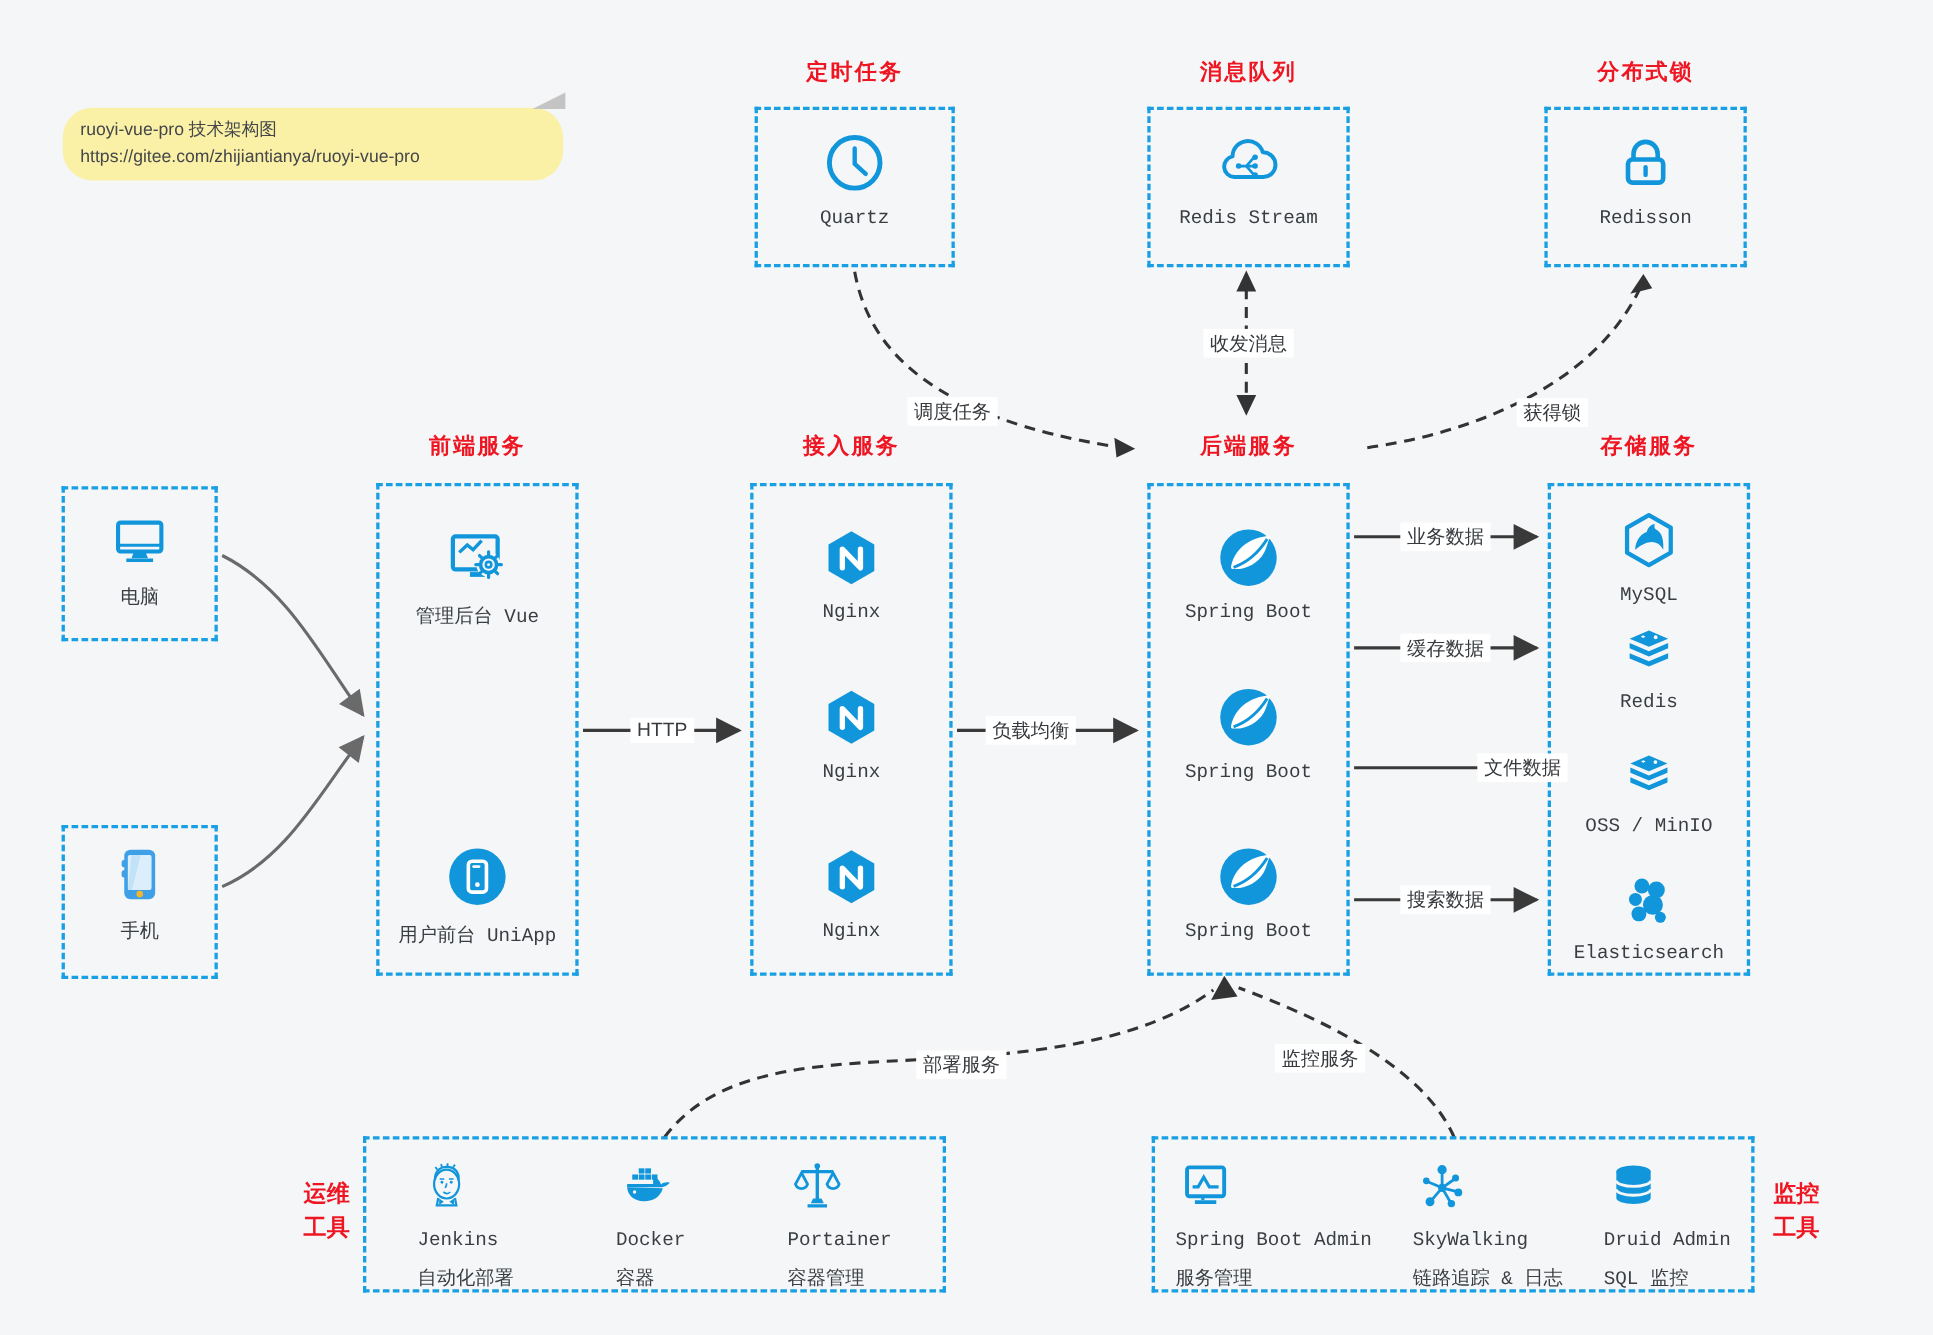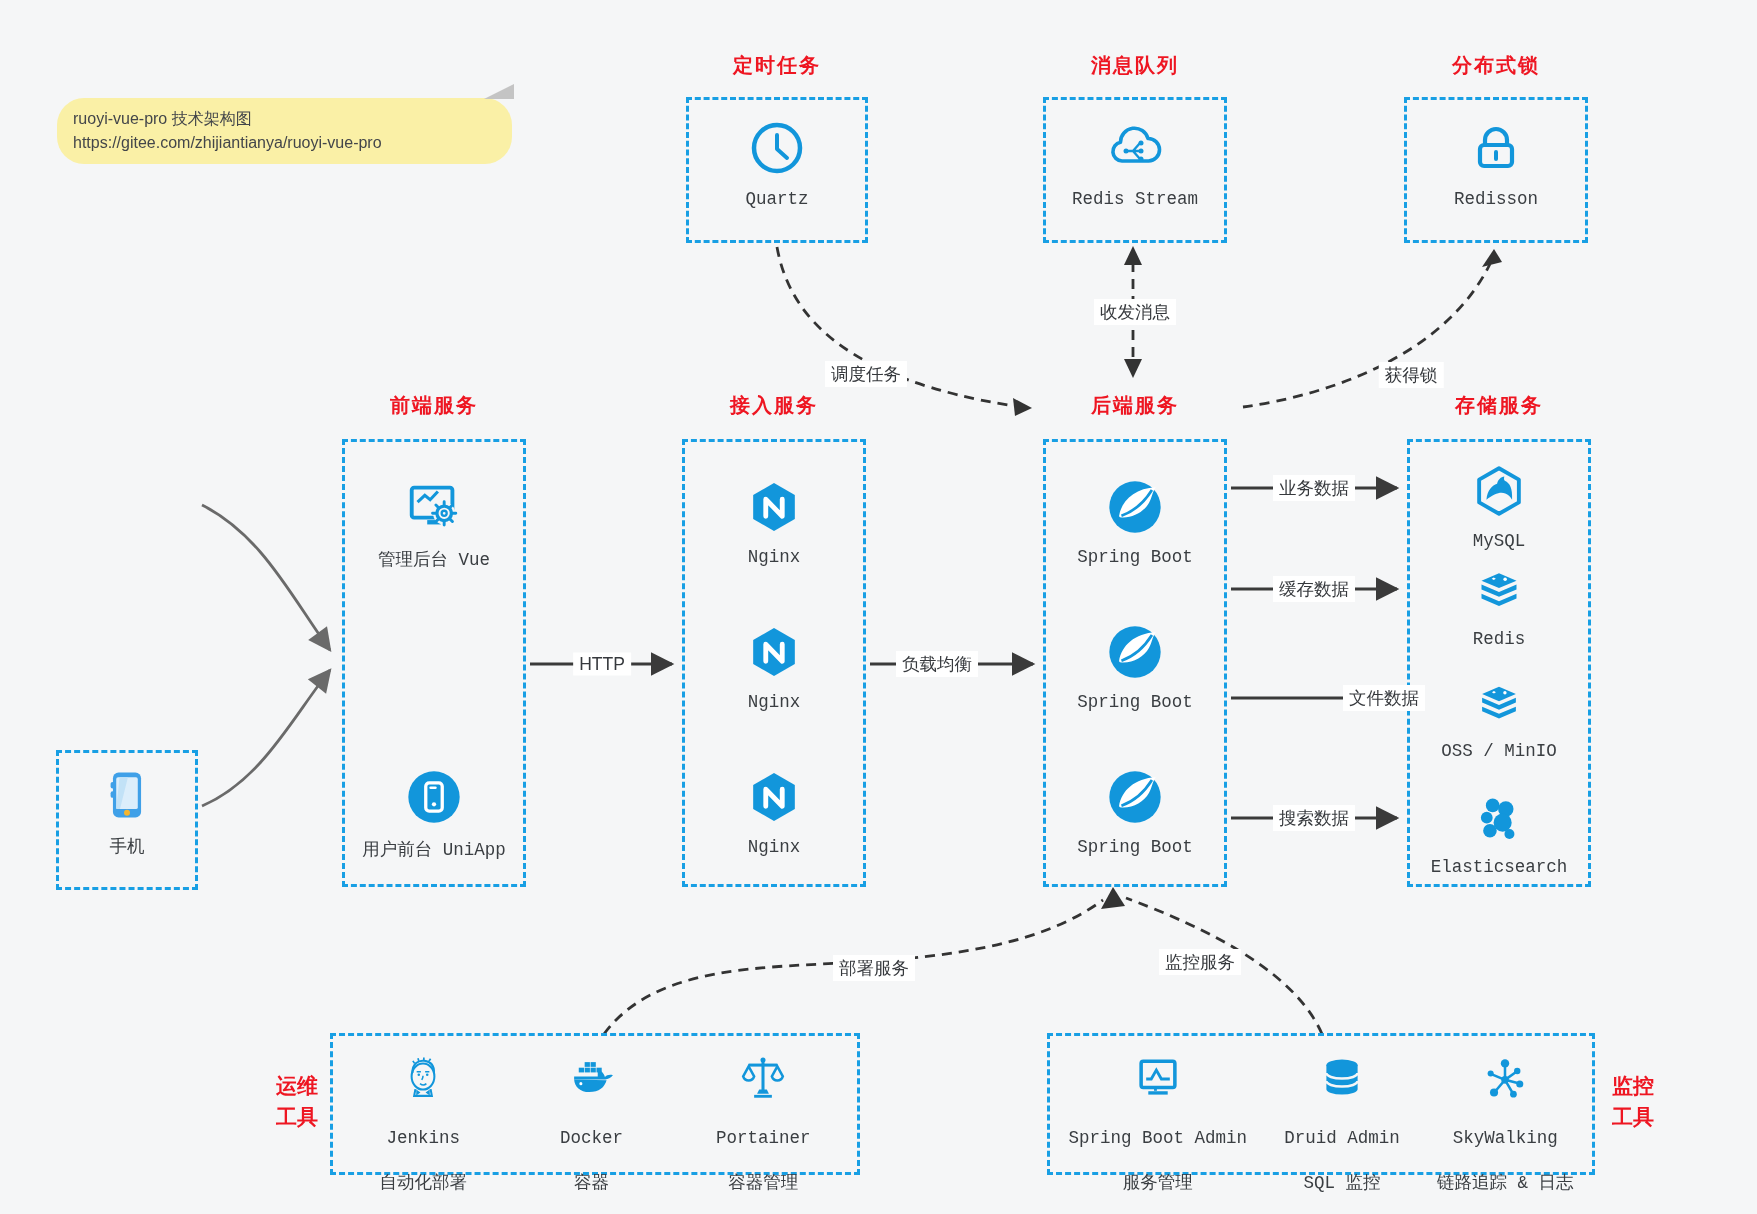--- a/index.html
+++ b/index.html
@@ -20,21 +20,21 @@
   .sideT{position:absolute;color:var(--red);font-size:21px;font-weight:bold;line-height:31px;z-index:4;}
   .note{position:absolute;left:57px;top:98px;width:455px;height:66px;background:var(--note);
     z-index:3;padding:9px 16px;box-sizing:border-box;font-size:16px;line-height:24px;color:#43464a;border-radius:27px;}
   .note::after{content:"";position:absolute;right:-2px;top:-14px;width:0;height:0;
     border-bottom:15px solid #c4c4c4;border-left:30px solid transparent;}
   .ic{display:block;color:var(--blue);}
   .ic64{width:64px;height:64px}.ic62{width:62px;height:62px}.ic60{width:60px;height:60px}
   .ic58{width:58px;height:58px}.ic56{width:56px;height:56px}.ic54{width:54px;height:54px}
   .brow{position:absolute;left:0;right:0;top:0;bottom:0;display:flex;justify-content:space-around;
     align-items:flex-start;padding-top:16px;}
-  .bitem{display:flex;flex-direction:column;align-items:center;gap:20px;}
+  .bitem{display:flex;flex-direction:column;align-items:flex-start;gap:10px;}
   .bitem .nm{font-size:17.5px;color:var(--ink);line-height:25px;white-space:nowrap;text-align:center;}
 </style>
 </head>
 <body>
 
 <div id="canvas">
 
 <svg width="0" height="0" style="position:absolute">
 <defs>
 <marker id="arr" viewBox="0 0 12 12" refX="10" refY="6" markerWidth="10" markerHeight="10" orient="auto">
@@ -229,20 +229,28 @@
 <div class="gtitle" style="left:1406px;top:52px">分布式锁</div>
 <div class="gbox" style="left:1404px;top:97px;width:184px;height:146px">
   <div class="node" style="top:16px">
     <svg class="ic ic64">
           <use href="#s-lock"></use>
         </svg>
     <span class="lbl">Redisson</span>
   </div>
 </div>
 
+<div class="gbox" style="left:56px;top:442px;width:142px;height:141px">
+  <div class="node" style="top:16px">
+    <svg class="ic ic60">
+          <use href="#s-desktop"></use>
+        </svg>
+    <span class="lbl">电脑</span>
+  </div>
+</div>
 <div class="gbox" style="left:56px;top:750px;width:142px;height:140px">
   <div class="node" style="top:12px">
     <svg class="ic ic60">
           <use href="#s-phone"></use>
         </svg>
     <span class="lbl">手机</span>
   </div>
 </div>
 
 <div class="gtitle" style="left:344px;top:392px">前端服务</div>
@@ -367,31 +375,31 @@
   <div class="brow">
     <div class="bitem">
       <svg class="ic ic54">
             <use href="#s-sba"></use>
           </svg>
       <div class="nm">Spring Boot Admin</div>
       <div class="nm">服务管理</div>
     </div>
     <div class="bitem">
       <svg class="ic ic54">
+            <use href="#s-skywalking"></use>
+          </svg>
+      <div class="nm">SkyWalking</div>
+      <div class="nm">链路追踪 &amp; 日志</div>
+    </div>
+    <div class="bitem">
+      <svg class="ic ic54">
             <use href="#s-druid"></use>
           </svg>
       <div class="nm">Druid Admin</div>
       <div class="nm">SQL 监控</div>
-    </div>
-    <div class="bitem">
-      <svg class="ic ic54">
-            <use href="#s-skywalking"></use>
-          </svg>
-      <div class="nm">SkyWalking</div>
-      <div class="nm">链路追踪 &amp; 日志</div>
     </div>
   </div>
 </div>
 <div class="sideT" style="left:1612px;top:1070px;width:80px">
   <div>监控</div>
   <div>工具</div>
 </div>
 
 <div class="elabel" style="left:602px;top:664px">HTTP</div>
 <div class="elabel" style="left:937px;top:664px">负载均衡</div>

